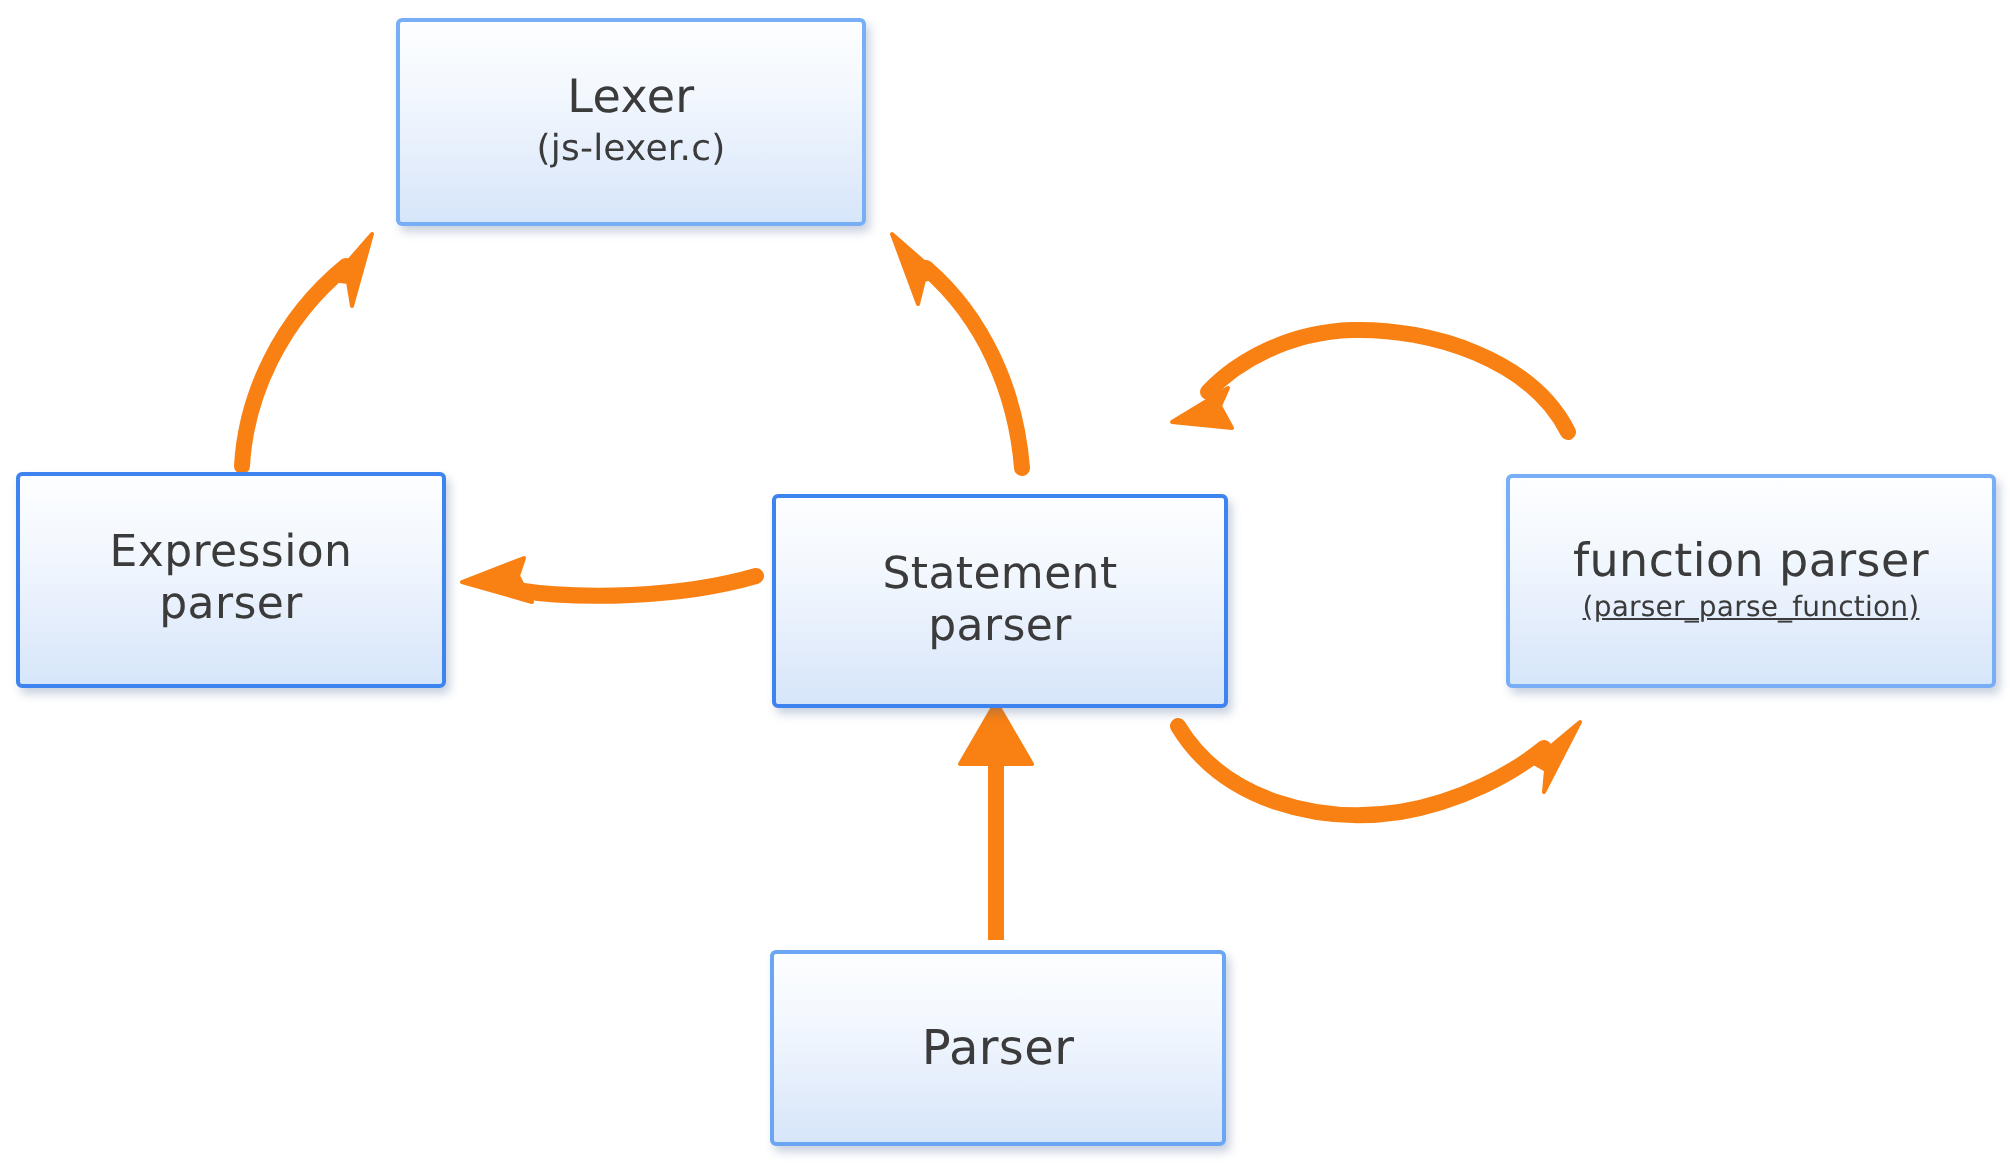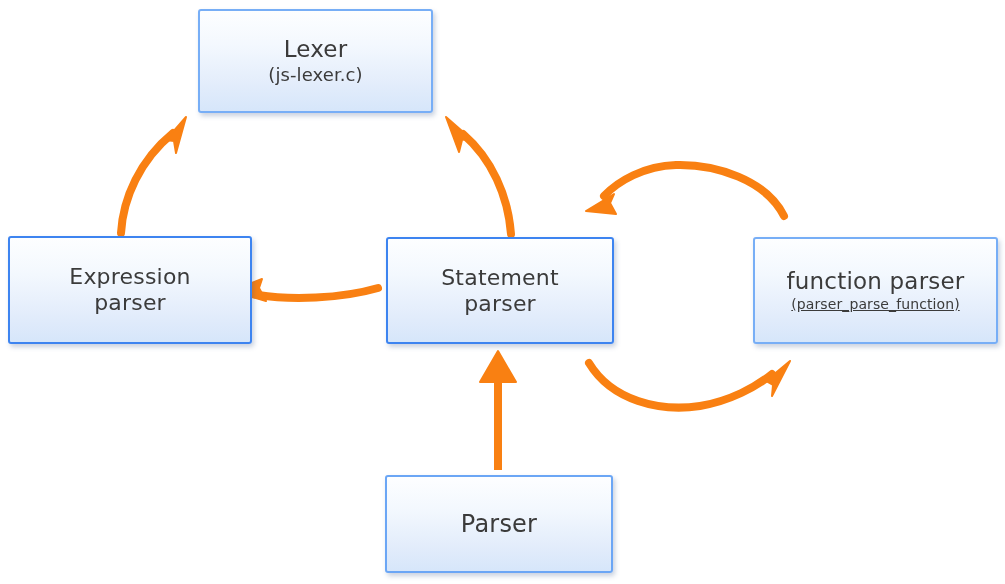--- a/index.html
+++ b/index.html
@@ -51,25 +51,25 @@
     letter-spacing: 0.1px;
     margin-top: 1px;
   }
 
   
   #node-lexer {
     left: 198px; top: 9px; width: 235px; height: 104px;
     border: 2px solid #77aef6;
   }
   #node-expression-parser {
-    left: 8px; top: 236px; width: 244px; height: 108px;
+    left: 8px; top: 236px; width: 215px; height: 108px;
     border: 2px solid #3d84f0;
   }
   #node-statement-parser {
-    left: 386px; top: 237px; width: 228px; height: 107px;
+    left: 386px; top: 247px; width: 228px; height: 107px;
     border: 2px solid #3d84f0;
   }
   #node-function-parser {
     left: 753px; top: 237px; width: 245px; height: 107px;
     border: 2px solid #77aef6;
   }
   #node-parser {
     left: 385px; top: 475px; width: 228px; height: 98px;
     border: 2px solid #6ba6f5;
   }

